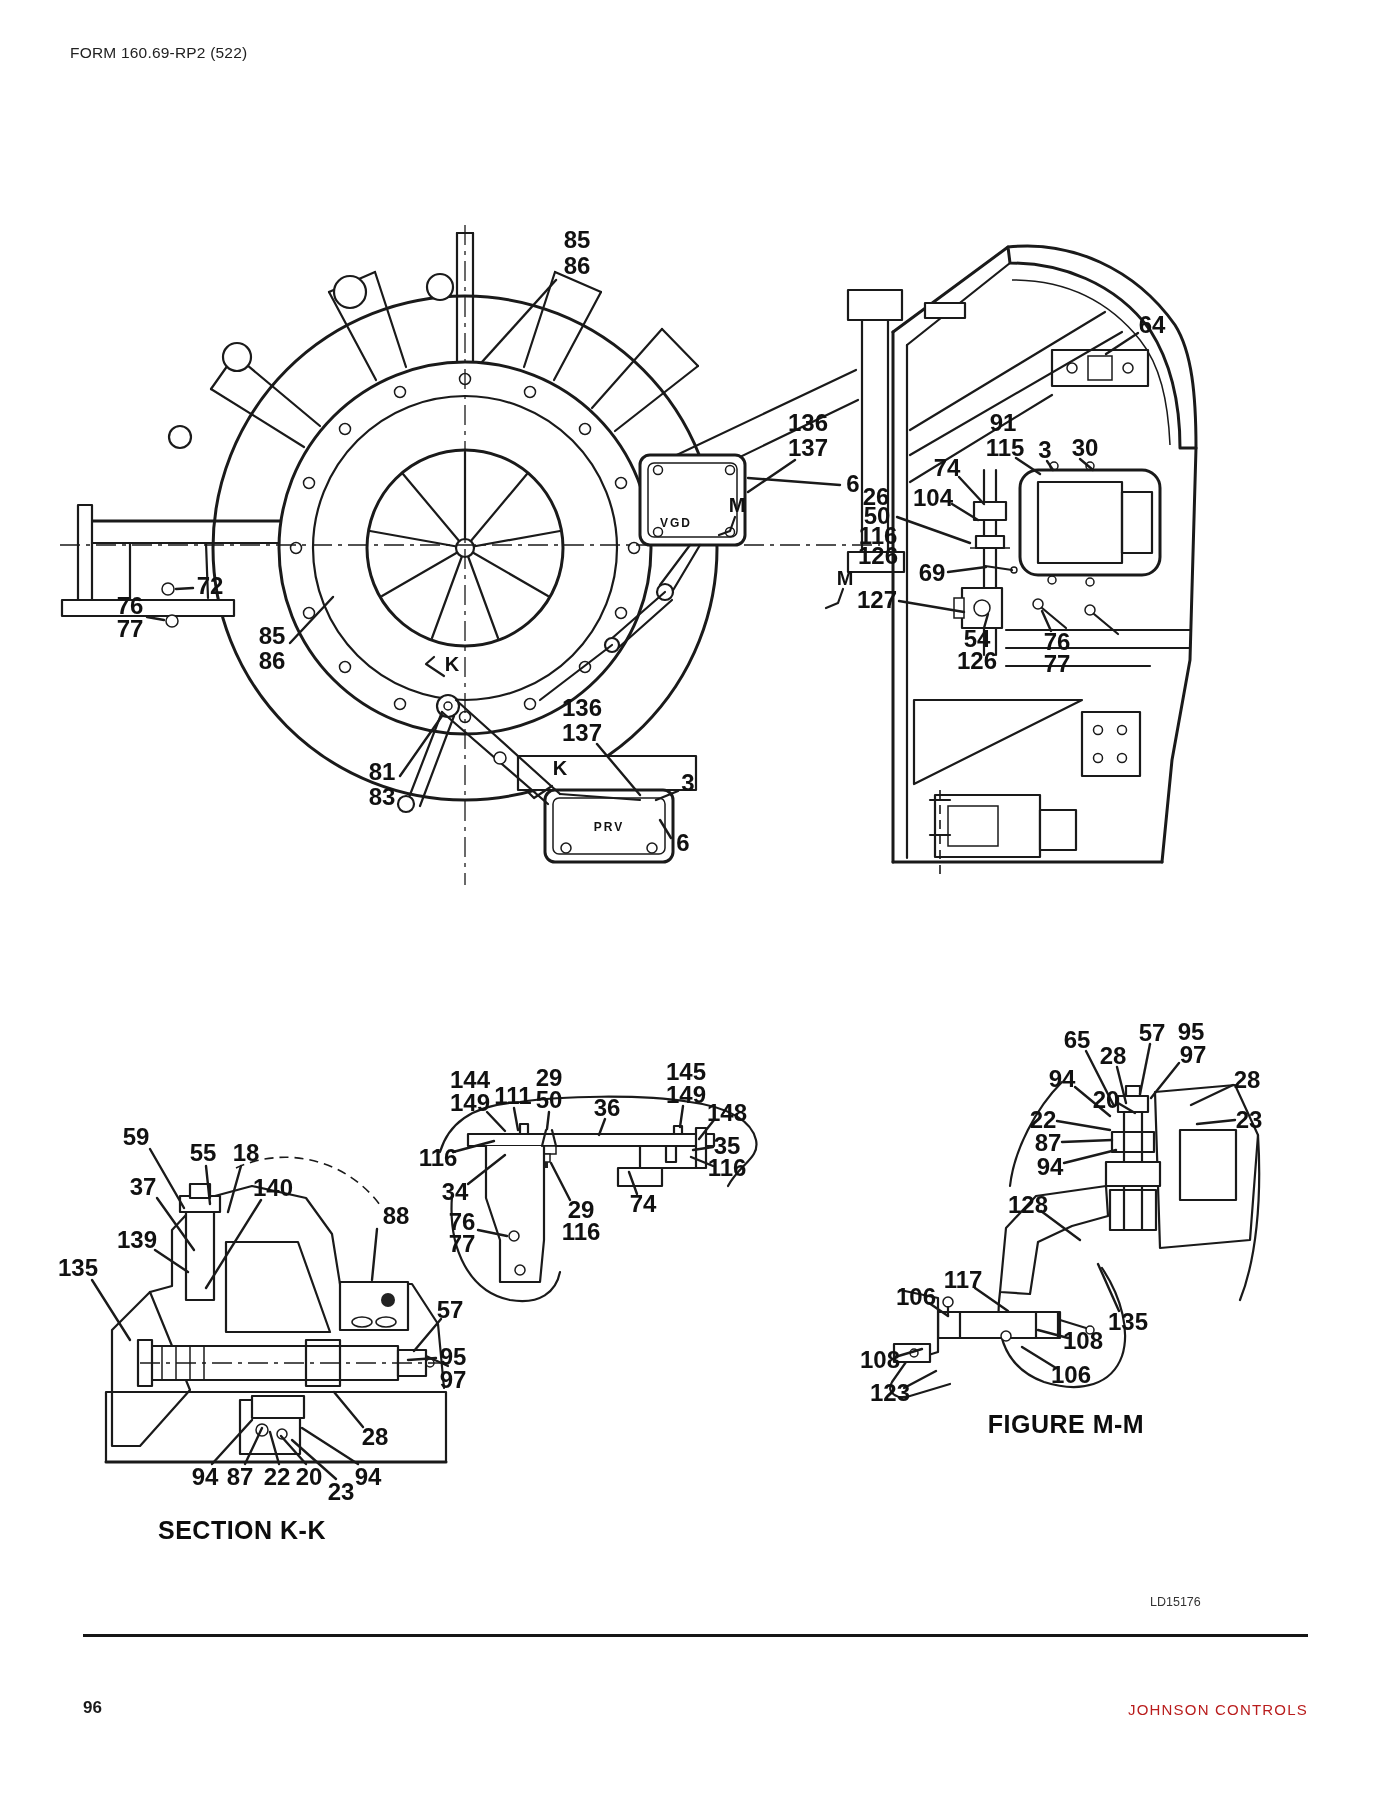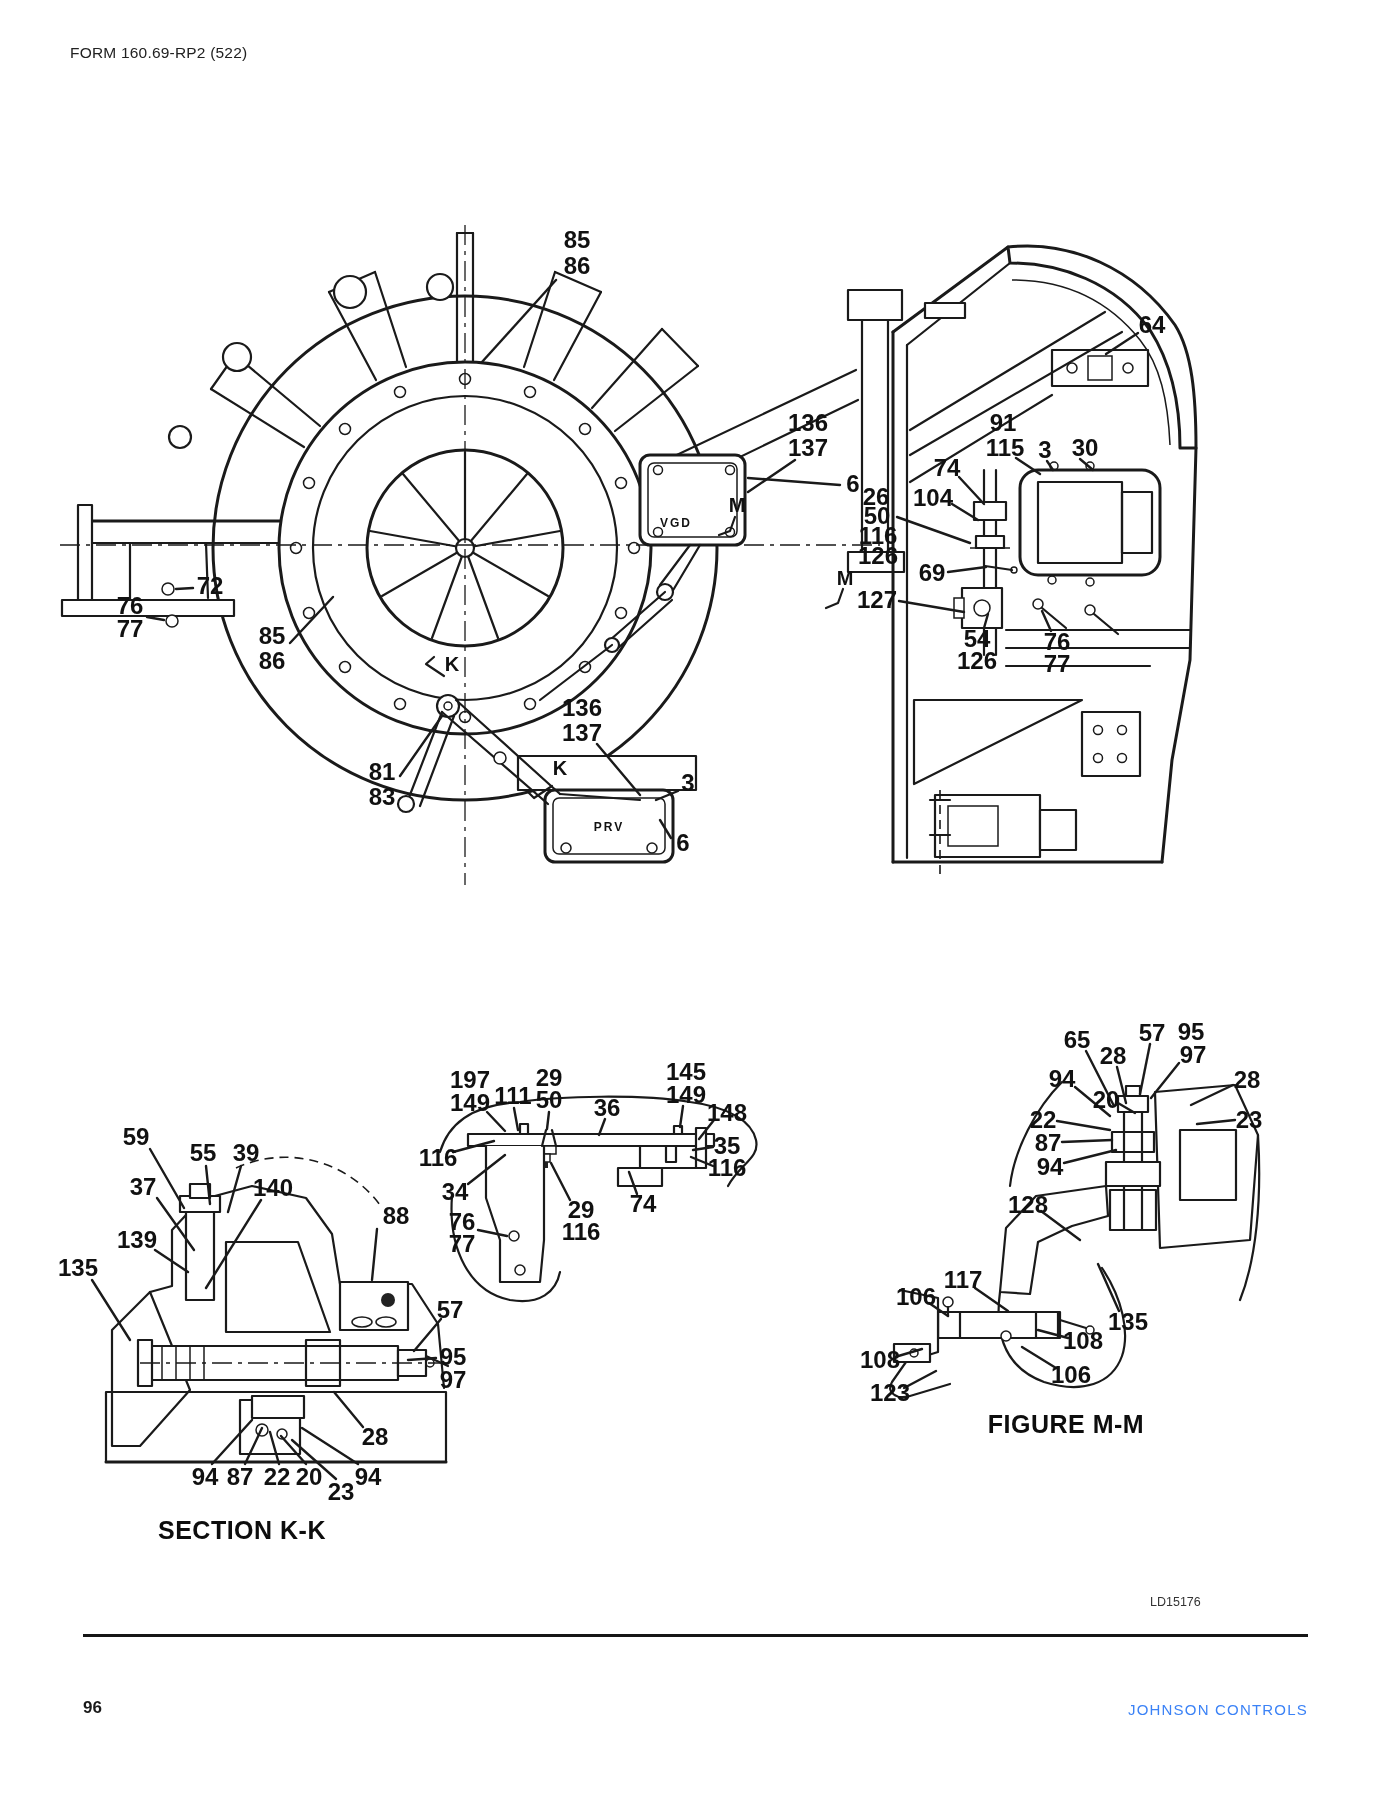--- a/index.html
+++ b/index.html
@@ -19,21 +19,21 @@
            color:#111;white-space:nowrap;line-height:1;}
   .callout.marker{font-size:20px;}
   .callout.tag{font-size:12px;letter-spacing:2px;}
   .section-title{position:absolute;transform:translate(-50%,-50%);font-weight:900;font-size:25px;
            letter-spacing:.5px;color:#0d0d0d;white-space:nowrap;}
   .caption{left:83px;top:1598px;font-size:19.5px;}
   .caption b{font-weight:700;}
   .ld{left:1150px;top:1595px;font-size:12.5px;color:#333;}
   .rule{left:83px;top:1634px;width:1225px;height:3px;background:#151515;}
   .pageno{left:83px;top:1698px;font-size:17px;font-weight:700;}
-  .brand{left:0;top:1701px;width:1308px;text-align:right;font-size:15px;letter-spacing:1.2px;color:#3b82f6;}
+  .brand{left:0;top:1701px;width:1308px;text-align:right;font-size:15px;letter-spacing:1.2px;color:#b91c1c;}
 </style>
 </head>
 <body>
 
 <div class="page">
 
   <svg class="art" width="1391" height="1800" viewBox="0 0 1391 1800">
     <defs>
       <pattern id="hatch" patternUnits="userSpaceOnUse" width="9" height="9" patternTransform="rotate(45)">
         <rect width="9" height="9" fill="#ffffff"></rect>
@@ -422,37 +422,37 @@
       <div class="callout" style="left: 878px; top: 536px;">116</div>
       <div class="callout" style="left: 878px; top: 556px;">126</div>
       <div class="callout" style="left: 932px; top: 573px;">69</div>
       <div class="callout" style="left: 877px; top: 600px;">127</div>
       <div class="callout" style="left: 977px; top: 639px;">54</div>
       <div class="callout" style="left: 977px; top: 661px;">126</div>
       <div class="callout" style="left: 1057px; top: 642px;">76</div>
       <div class="callout" style="left: 1057px; top: 664px;">77</div>
       <div class="callout" style="left: 136px; top: 1137px;">59</div>
       <div class="callout" style="left: 203px; top: 1153px;">55</div>
-      <div class="callout" style="left: 246px; top: 1153px;">39</div>
+      <div class="callout" style="left: 246px; top: 1153px;">18</div>
       <div class="callout" style="left: 143px; top: 1187px;">37</div>
       <div class="callout" style="left: 273px; top: 1188px;">140</div>
       <div class="callout" style="left: 137px; top: 1240px;">139</div>
       <div class="callout" style="left: 78px; top: 1268px;">135</div>
       <div class="callout" style="left: 380px; top: 1216px; margin-left: 16px;">88</div>
       <div class="callout" style="left: 450px; top: 1310px;">57</div>
       <div class="callout" style="left: 453px; top: 1357px;">95</div>
       <div class="callout" style="left: 453px; top: 1380px;">97</div>
       <div class="callout" style="left: 375px; top: 1437px;">28</div>
       <div class="callout" style="left: 205px; top: 1477px;">94</div>
       <div class="callout" style="left: 240px; top: 1477px;">87</div>
       <div class="callout" style="left: 277px; top: 1477px;">22</div>
       <div class="callout" style="left: 309px; top: 1477px;">20</div>
       <div class="callout" style="left: 341px; top: 1492px;">23</div>
       <div class="callout" style="left: 368px; top: 1477px;">94</div>
-      <div class="callout" style="left: 470px; top: 1080px;">197</div>
+      <div class="callout" style="left: 470px; top: 1080px;">144</div>
       <div class="callout" style="left: 470px; top: 1103px;">149</div>
       <div class="callout" style="left: 513px; top: 1096px;">111</div>
       <div class="callout" style="left: 549px; top: 1078px;">29</div>
       <div class="callout" style="left: 549px; top: 1100px;">50</div>
       <div class="callout" style="left: 607px; top: 1108px;">36</div>
       <div class="callout" style="left: 686px; top: 1072px;">145</div>
       <div class="callout" style="left: 686px; top: 1095px;">149</div>
       <div class="callout" style="left: 727px; top: 1113px;">148</div>
       <div class="callout" style="left: 727px; top: 1146px;">35</div>
       <div class="callout" style="left: 727px; top: 1168px;">116</div>

